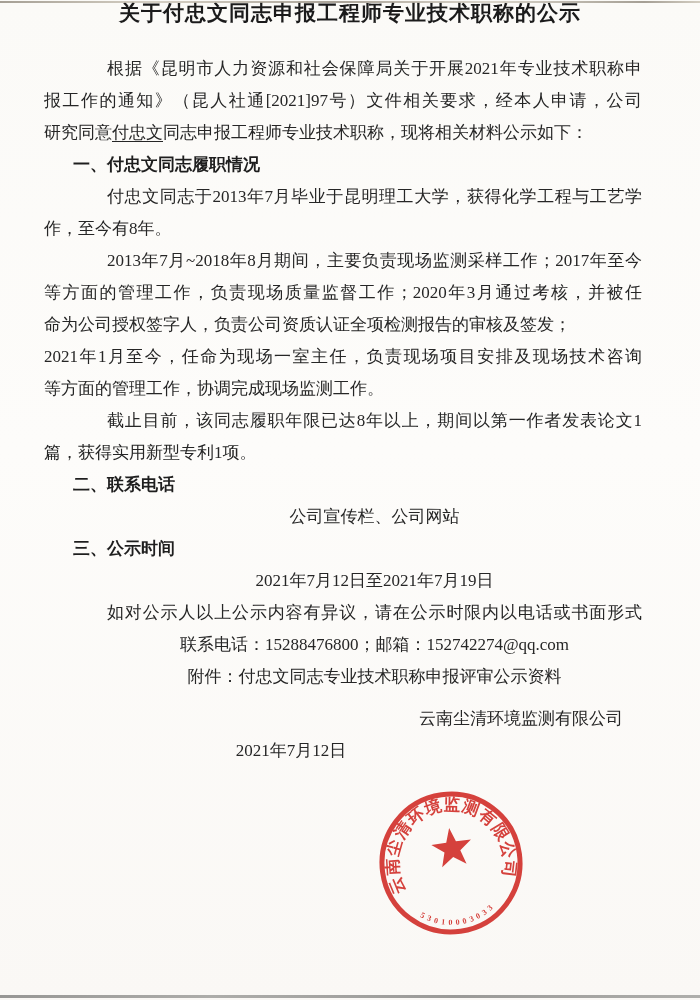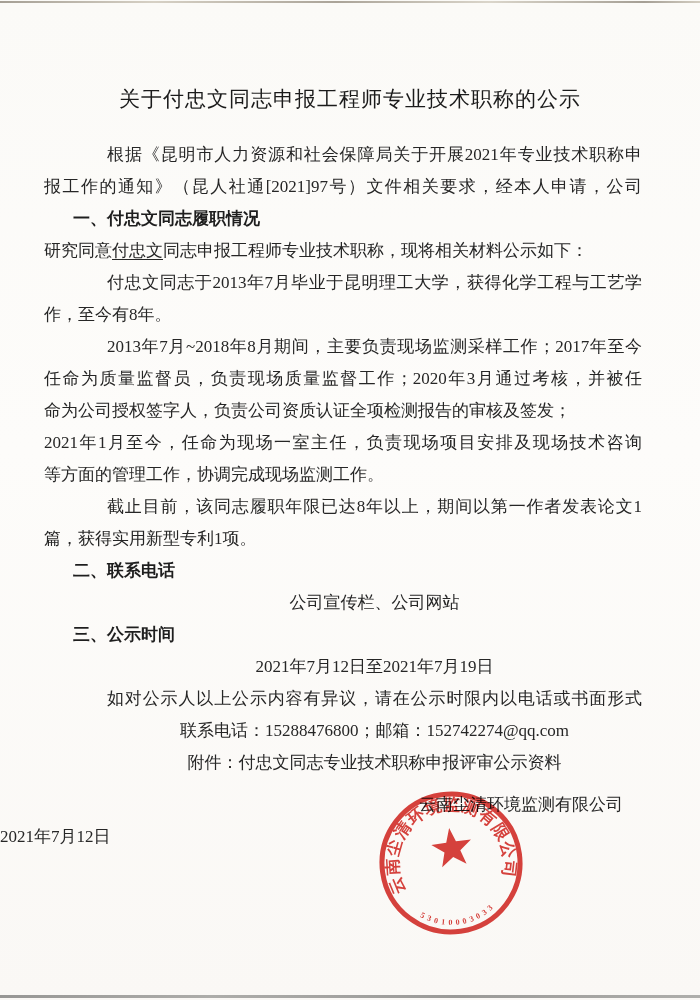--- a/index.html
+++ b/index.html
@@ -15,61 +15,60 @@
     position:absolute;top:1px;left:0;width:700px;height:2px;
     background:linear-gradient(90deg,#8f887c,#cdc6b8 22%,#968e81 48%,#d2ccbf 70%,#8f887c 92%,#c9c2b4);
     opacity:.8;
   }
   .edge-bottom{
     position:absolute;bottom:2px;left:0;width:700px;height:3px;
     background:linear-gradient(90deg,#7e7e7c,#9a9a97 30%,#828280 65%,#9c9c99);
     opacity:.8;
   }
   .title{
-    padding-top:86px;
     height:26px;line-height:26px;
     text-align:center;
-    font-size:21px;font-weight:normal;letter-spacing:1px;color:#1b1b1b;
+    font-size:21px;font-weight:bold;letter-spacing:1px;color:#1b1b1b;
   }
   .content{
     padding:27px 58px 0 44px;
     font-size:17px;line-height:32px;
   }
   .line{white-space:nowrap;}
   .line.indent{text-indent:63px;text-align:center;}
   .line.justify{text-align:justify;text-align-last:justify;white-space:normal;}
   .line.heading{font-weight:bold;padding-left:29px;color:#1e1e1e;}
   .u{text-decoration:underline;text-underline-offset:3px;}
   .sign-company{text-align:right;margin-right:77px;margin-top:10px;font-size:17px;line-height:32px;}
-  .sign-date{text-align:left;margin-right:118px;font-size:17px;line-height:32px;}
+  .sign-date{text-align:center;margin-right:118px;font-size:17px;line-height:32px;}
   .seal{
     position:absolute;left:376px;top:788px;width:150px;height:150px;
     transform:rotate(-8deg);
     mix-blend-mode:multiply;
     opacity:.92;
     pointer-events:none;
   }
   .seal text{font-family:"Liberation Serif","DejaVu Serif",serif;font-weight:bold;}
 </style>
 </head>
 <body>
 
 <div class="edge-top"></div>
 
 <div class="title">关于付忠文同志申报工程师专业技术职称的公示</div>
 
 <div class="content" id="doc-lines">
     <div class="line indent justify"><span>根据《昆明市人力资源和社会保障局关于开展2021年专业技术职称申</span></div>
     <div class="line justify"><span>报工作的通知》（昆人社通[2021]97号）文件相关要求，经本人申请，公司</span></div>
+    <div class="line"><span>研究同意</span><span class="u">付忠文</span><span>同志申报工程师专业技术职称，现将相关材料公示如下：</span></div>
     <div class="line heading"><span>一、付忠文同志履职情况</span></div>
-    <div class="line"><span>研究同意</span><span class="u">付忠文</span><span>同志申报工程师专业技术职称，现将相关材料公示如下：</span></div>
     <div class="line indent justify"><span>付忠文同志于2013年7月毕业于昆明理工大学，获得化学工程与工艺学</span></div>
     <div class="line"><span>作，至今有8年。</span></div>
     <div class="line indent justify"><span>2013年7月~2018年8月期间，主要负责现场监测采样工作；2017年至今</span></div>
-    <div class="line justify"><span>任命为质量监督员，负责现场质量监督工作；2020年3月通过考核，并被任</span></div>
+    <div class="line justify"><span>等方面的管理工作，负责现场质量监督工作；2020年3月通过考核，并被任</span></div>
     <div class="line"><span>命为公司授权签字人，负责公司资质认证全项检测报告的审核及签发；</span></div>
     <div class="line justify"><span>2021年1月至今，任命为现场一室主任，负责现场项目安排及现场技术咨询</span></div>
     <div class="line"><span>等方面的管理工作，协调完成现场监测工作。</span></div>
     <div class="line indent justify"><span>截止目前，该同志履职年限已达8年以上，期间以第一作者发表论文1</span></div>
     <div class="line"><span>篇，获得实用新型专利1项。</span></div>
     <div class="line heading"><span>二、联系电话</span></div>
     <div class="line indent"><span>公司宣传栏、公司网站</span></div>
     <div class="line heading"><span>三、公示时间</span></div>
     <div class="line indent"><span>2021年7月12日至2021年7月19日</span></div>
     <div class="line indent justify"><span>如对公示人以上公示内容有异议，请在公示时限内以电话或书面形式</span></div>

